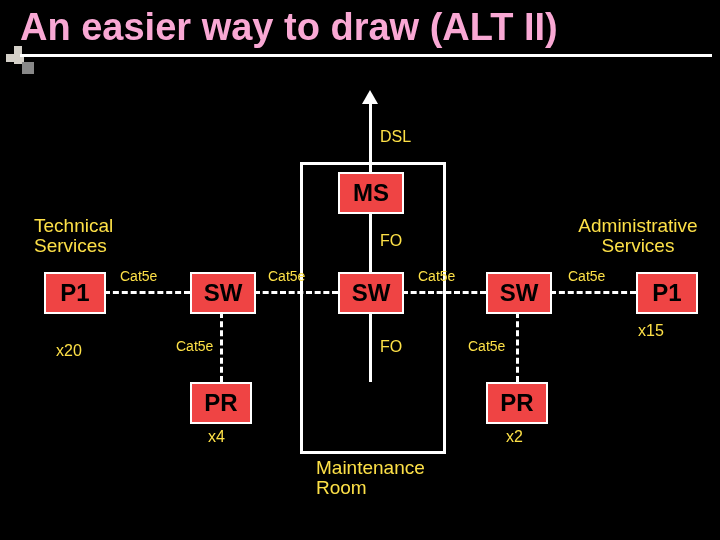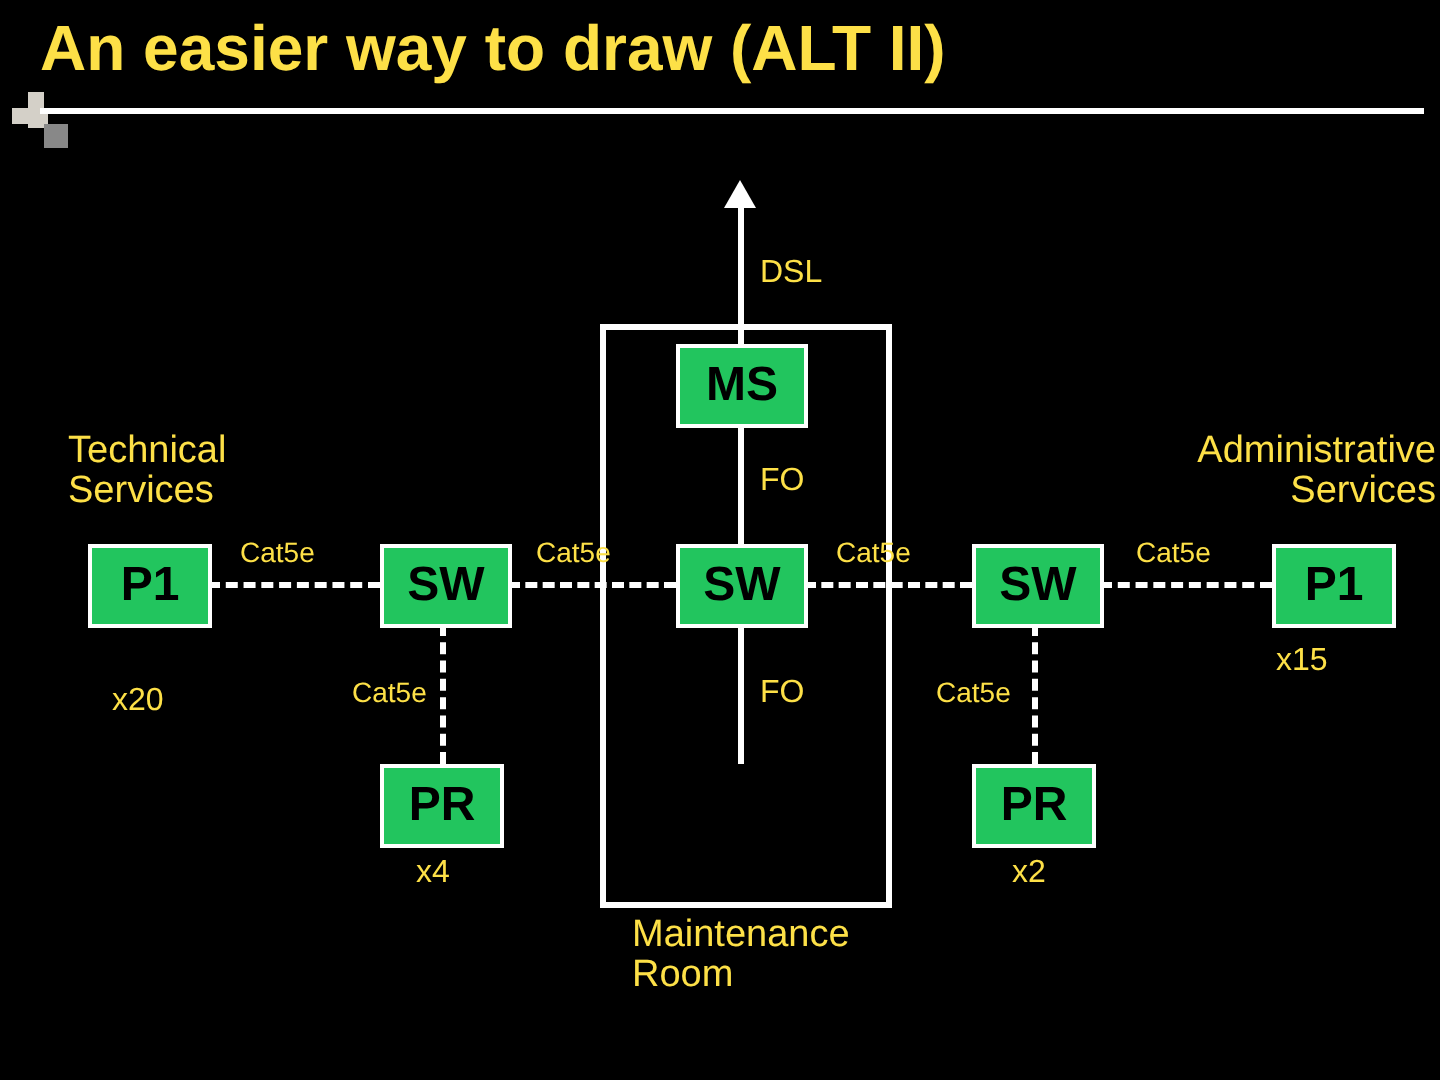--- a/index.html
+++ b/index.html
@@ -1,24 +1,24 @@
 <!DOCTYPE html>
 <html><head>
 <meta charset="utf-8">
 <style>
   html,body{margin:0;padding:0;background:#000;color:#fff;font-family:Tahoma,Verdana,Arial,sans-serif}
   .stage{position:relative;width:720px;height:540px;background:#000}
-  .title{position:absolute;left:20px;top:6px;font-weight:700;font-size:32px;color:#fde047}
+  .title{position:absolute;left:20px;top:6px;font-weight:700;font-size:38px;color:#f9a8d4}
   .hr{position:absolute;left:20px;right:8px;top:54px;height:3px;background:#fff}
   .bullet{position:absolute;left:6px;top:46px;width:28px;height:28px}
     .bullet .a{position:absolute;left:0;top:8px;width:18px;height:8px;background:#d4d0c8}
     .bullet .b{position:absolute;left:8px;top:0;width:8px;height:18px;background:#d4d0c8}
     .bullet .c{position:absolute;left:16px;top:16px;width:12px;height:12px;background:#888}
 
-  .node{position:absolute;border:2px solid #fff;background:#22c55e;color:#000;font-weight:700;font-size:24px;display:flex;align-items:center;justify-content:center}
+  .node{position:absolute;border:2px solid #fff;background:#ef4444;color:#000;font-weight:700;font-size:24px;display:flex;align-items:center;justify-content:center}
   .lbl{position:absolute;color:#fde047;font-size:16px;font-weight:400}
   .lbl.small{font-size:14px}
   .lbl.big{font-size:19px}
 
   
   .vline{position:absolute;width:3px;background:#fff}
   
   .vdot{position:absolute;width:0;border-left:3px dashed #fff}
   
   .hdot{position:absolute;height:0;border-top:3px dashed #fff}
@@ -48,21 +48,21 @@
   <div class="arrow-line" style="left:369px;top:102px;height:70px"></div>
   <div class="arrow-head" style="left:362px;top:90px"></div>
   <div class="lbl" style="left:380px;top:128px">DSL</div>
 
   <div class="node" style="left:338px;top:172px;width:62px;height:38px">MS</div>
 
   <div class="vline" style="left:369px;top:212px;height:60px"></div>
   <div class="lbl" style="left:380px;top:232px">FO</div>
 
   <div class="lbl big" style="left:34px;top:216px;width:130px;line-height:20px">Technical Services</div>
-  <div class="lbl big" style="left:558px;top:216px;width:160px;line-height:20px;text-align:right">Administrative Services</div>
+  <div class="lbl big" style="left:558px;top:216px;width:160px;line-height:20px;text-align:center">Administrative Services</div>
 
   <div class="node" style="left:44px;top:272px;width:58px;height:38px">P1</div>
   <div class="node" style="left:190px;top:272px;width:62px;height:38px">SW</div>
   <div class="node" style="left:338px;top:272px;width:62px;height:38px">SW</div>
   <div class="node" style="left:486px;top:272px;width:62px;height:38px">SW</div>
   <div class="node" style="left:636px;top:272px;width:58px;height:38px">P1</div>
 
   <div class="hdot" style="left:104px;top:291px;width:86px"></div>
   <div class="hdot" style="left:254px;top:291px;width:84px"></div>
   <div class="hdot" style="left:402px;top:291px;width:84px"></div>

